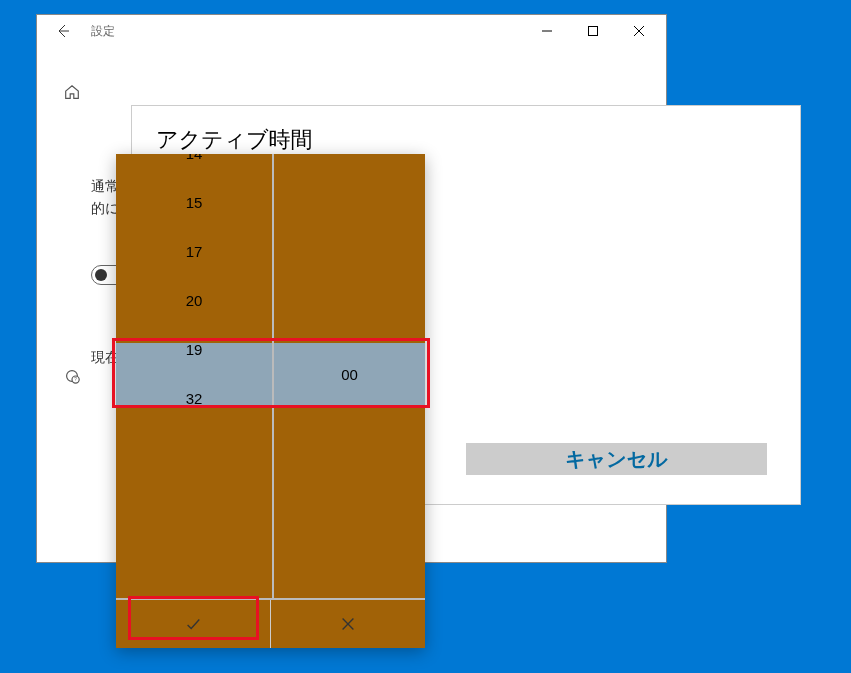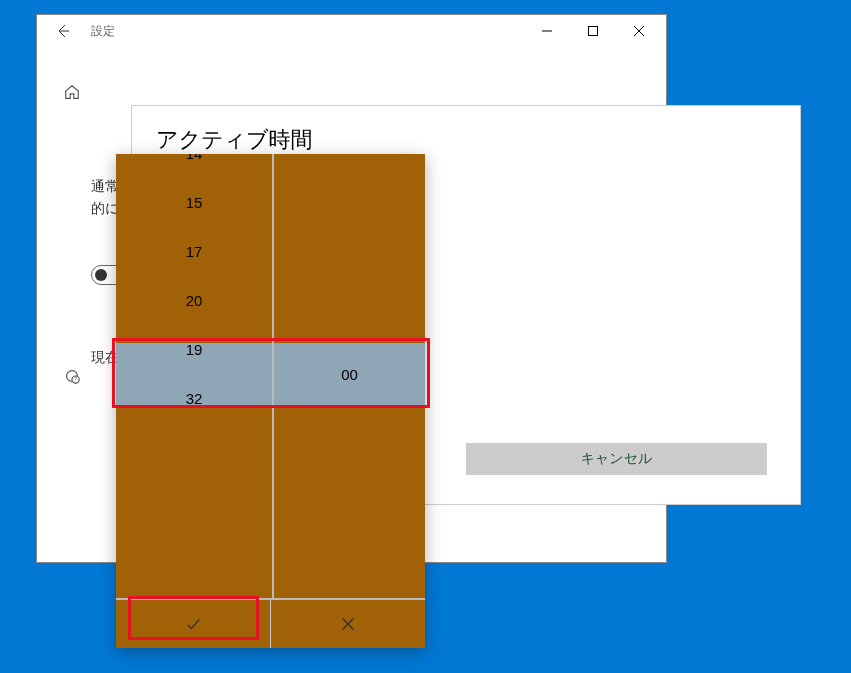--- a/index.html
+++ b/index.html
@@ -78,22 +78,23 @@
       left: 26px; top: 352px;
       color: #555;
     }
     
     .cancel-btn {
       position: absolute;
       left: 429px; top: 428px;
       width: 301px; height: 32px;
       background: #cccccc;
       border: none;
-      font-size: 14px;
-      color: #14532d;
+      font-size: 20px;
+      color: #0369a1;
+      font-weight: bold;
     }
     
     .dialog-panel {
       position: absolute;
       left: 94px; top: 90px;
       width: 670px; height: 400px;
       border: 1px solid #ccc;
       background: #fff;
     }
     .dialog-title {

